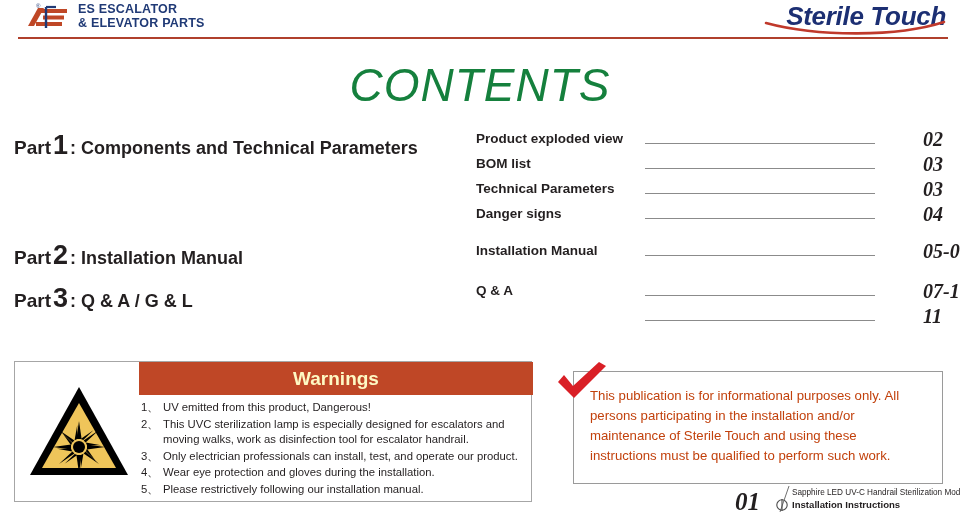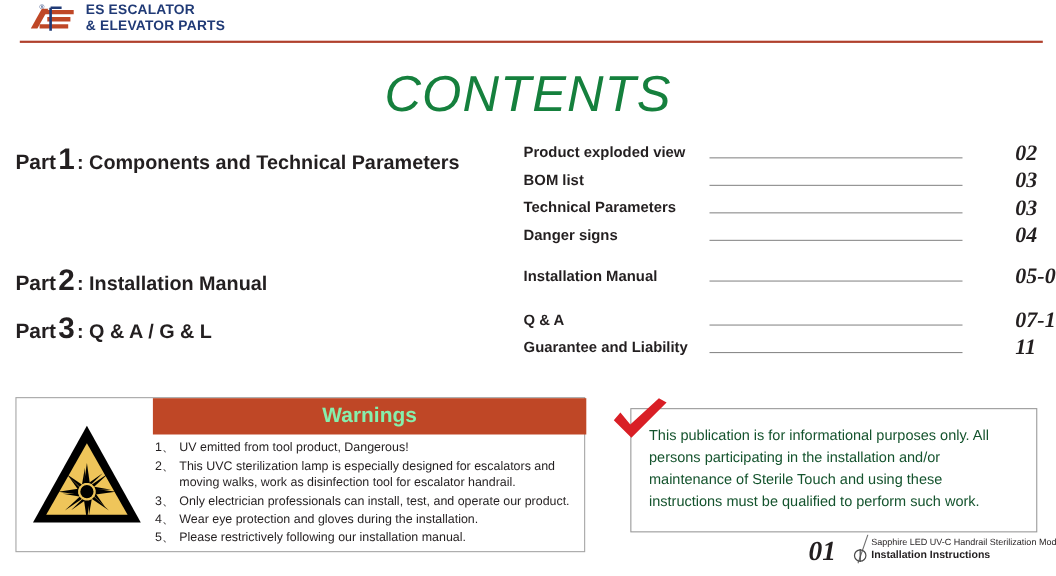--- a/index.html
+++ b/index.html
@@ -171,21 +171,21 @@
     background: #bf4726;
     display: flex;
     align-items: center;
     justify-content: center;
     box-sizing: border-box;
   }
   #warnings-title {
     font-family: "Liberation Sans", sans-serif;
     font-weight: bold;
     font-size: 19px;
-    color: #86efac;
+    color: #fef9c3;
     text-align: right;
   }
   #warnings-list {
     position: absolute;
     left: 126px; top: 38px;
     width: 392px;
   }
   .warn-item {
     display: flex;
     margin-bottom: 1px;
@@ -207,21 +207,21 @@
     left: 573px; top: 371px;
     width: 370px; height: 113px;
     border: 1px solid #9a9a9a;
     background: #ffffff;
     box-sizing: border-box;
     padding: 14px 16px 0 16px;
   }
   #notice-text {
     font-family: "Liberation Sans", sans-serif;
     font-size: 13.2px;
-    color: #14532d;
+    color: #c2410c;
     line-height: 1.52;
   }
   #check-mark {
     position: absolute;
     left: 555px; top: 360px;
     width: 62px; height: 42px;
   }
 
   
   #footer {
@@ -281,20 +281,26 @@
         <path d="M24,6 L24,27" stroke="#203a76" stroke-width="2.4" fill="none"></path>
         <path d="M24,6 L34,6" stroke="#203a76" stroke-width="2.2" fill="none"></path>
       </svg>
     </div>
     <div id="logo-text">
       <span class="logo-line">ES ESCALATOR</span>
       <span class="logo-line">&amp; ELEVATOR PARTS</span>
     </div>
   </div>
 
+  <div id="brand-block">
+    <div id="brand-name">Sterile Touch</div>
+    <svg id="brand-swoosh" viewBox="0 0 200 16" xmlns="http://www.w3.org/2000/svg">
+      <path d="M18,3 C70,17 150,17 196,2" stroke="#c0392b" stroke-width="2.6" fill="none" stroke-linecap="round"></path>
+    </svg>
+  </div>
 
   <div id="header-rule"></div>
 </div>
 
 <div id="page-title">CONTENTS</div>
 
 <div id="parts-col">
   <div class="part-row" id="part-1">
     <span class="part-word">Part</span><span class="part-num">1</span><span class="part-label">: Components and Technical Parameters</span>
   </div>
@@ -338,21 +344,20 @@
     <span class="toc-page">05-08</span>
   </div>
 
   <div class="toc-row" style="top:152px">
     <span class="toc-label">Q &amp; A</span>
     <span class="toc-leader"></span>
     <span class="toc-page">07-10</span>
   </div>
 
   <div class="toc-row" style="top:177px">
-    <span class="toc-label">Guarantee and Liability</span>
     <span class="toc-leader"></span>
     <span class="toc-page">11</span>
   </div>
 
 </div>
 
 <div id="warnings-box">
 
   <div id="warning-symbol">
     <svg width="104" height="96" viewBox="0 0 104 96" xmlns="http://www.w3.org/2000/svg">
@@ -382,21 +387,21 @@
     </svg>
   </div>
 
   <div id="warnings-header">
     <span id="warnings-title">Warnings</span>
   </div>
 
   <div id="warnings-list">
     <div class="warn-item">
       <span class="warn-num">1、</span>
-      <span class="warn-text">UV emitted from tool product, Dangerous!</span>
+      <span class="warn-text">UV emitted from this product, Dangerous!</span>
     </div>
     <div class="warn-item">
       <span class="warn-num">2、</span>
       <span class="warn-text">This UVC sterilization lamp is especially designed for escalators and moving walks, work as disinfection tool for escalator handrail.</span>
     </div>
     <div class="warn-item">
       <span class="warn-num">3、</span>
       <span class="warn-text">Only electrician professionals can install, test, and operate our product.</span>
     </div>
     <div class="warn-item">

